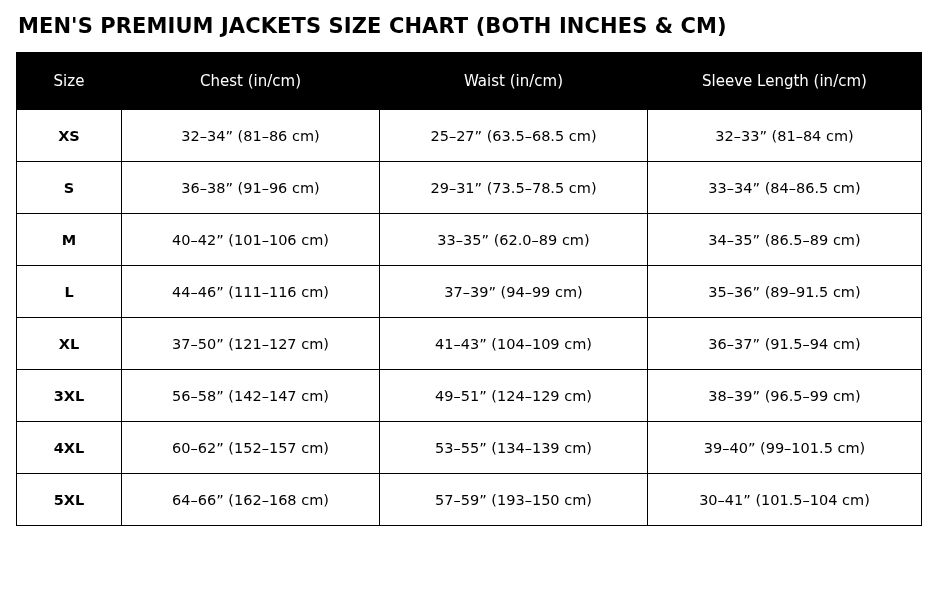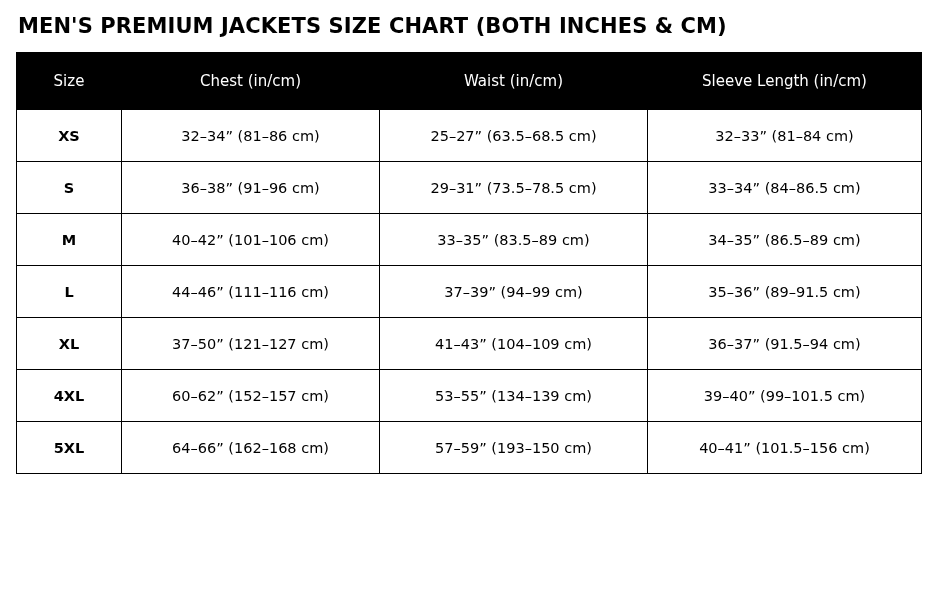--- a/index.html
+++ b/index.html
@@ -94,43 +94,49 @@
       </tr>
       <tr>
         <td class="size-cell">S</td>
         <td>36–38” (91–96 cm)</td>
         <td>29–31” (73.5–78.5 cm)</td>
         <td>33–34” (84–86.5 cm)</td>
       </tr>
       <tr>
         <td class="size-cell">M</td>
         <td>40–42” (101–106 cm)</td>
-        <td>33–35” (83.5–89 cm)</td>
+        <td>33–35” (62.0–89 cm)</td>
         <td>34–35” (86.5–89 cm)</td>
       </tr>
       <tr>
         <td class="size-cell">L</td>
         <td>44–46” (111–116 cm)</td>
         <td>37–39” (94–99 cm)</td>
         <td>35–36” (89–91.5 cm)</td>
       </tr>
       <tr>
         <td class="size-cell">XL</td>
         <td>37–50” (121–127 cm)</td>
         <td>41–43” (104–109 cm)</td>
         <td>36–37” (91.5–94 cm)</td>
       </tr>
       <tr>
+        <td class="size-cell">3XL</td>
+        <td>56–58” (142–147 cm)</td>
+        <td>49–51” (124–129 cm)</td>
+        <td>38–39” (96.5–99 cm)</td>
+      </tr>
+      <tr>
         <td class="size-cell">4XL</td>
         <td>60–62” (152–157 cm)</td>
         <td>53–55” (134–139 cm)</td>
         <td>39–40” (99–101.5 cm)</td>
       </tr>
       <tr>
         <td class="size-cell">5XL</td>
         <td>64–66” (162–168 cm)</td>
         <td>57–59” (193–150 cm)</td>
-        <td>40–41” (101.5–156 cm)</td>
+        <td>30–41” (101.5–104 cm)</td>
       </tr>
     </tbody>
   </table>
 
 </div>
 
 </body></html>

